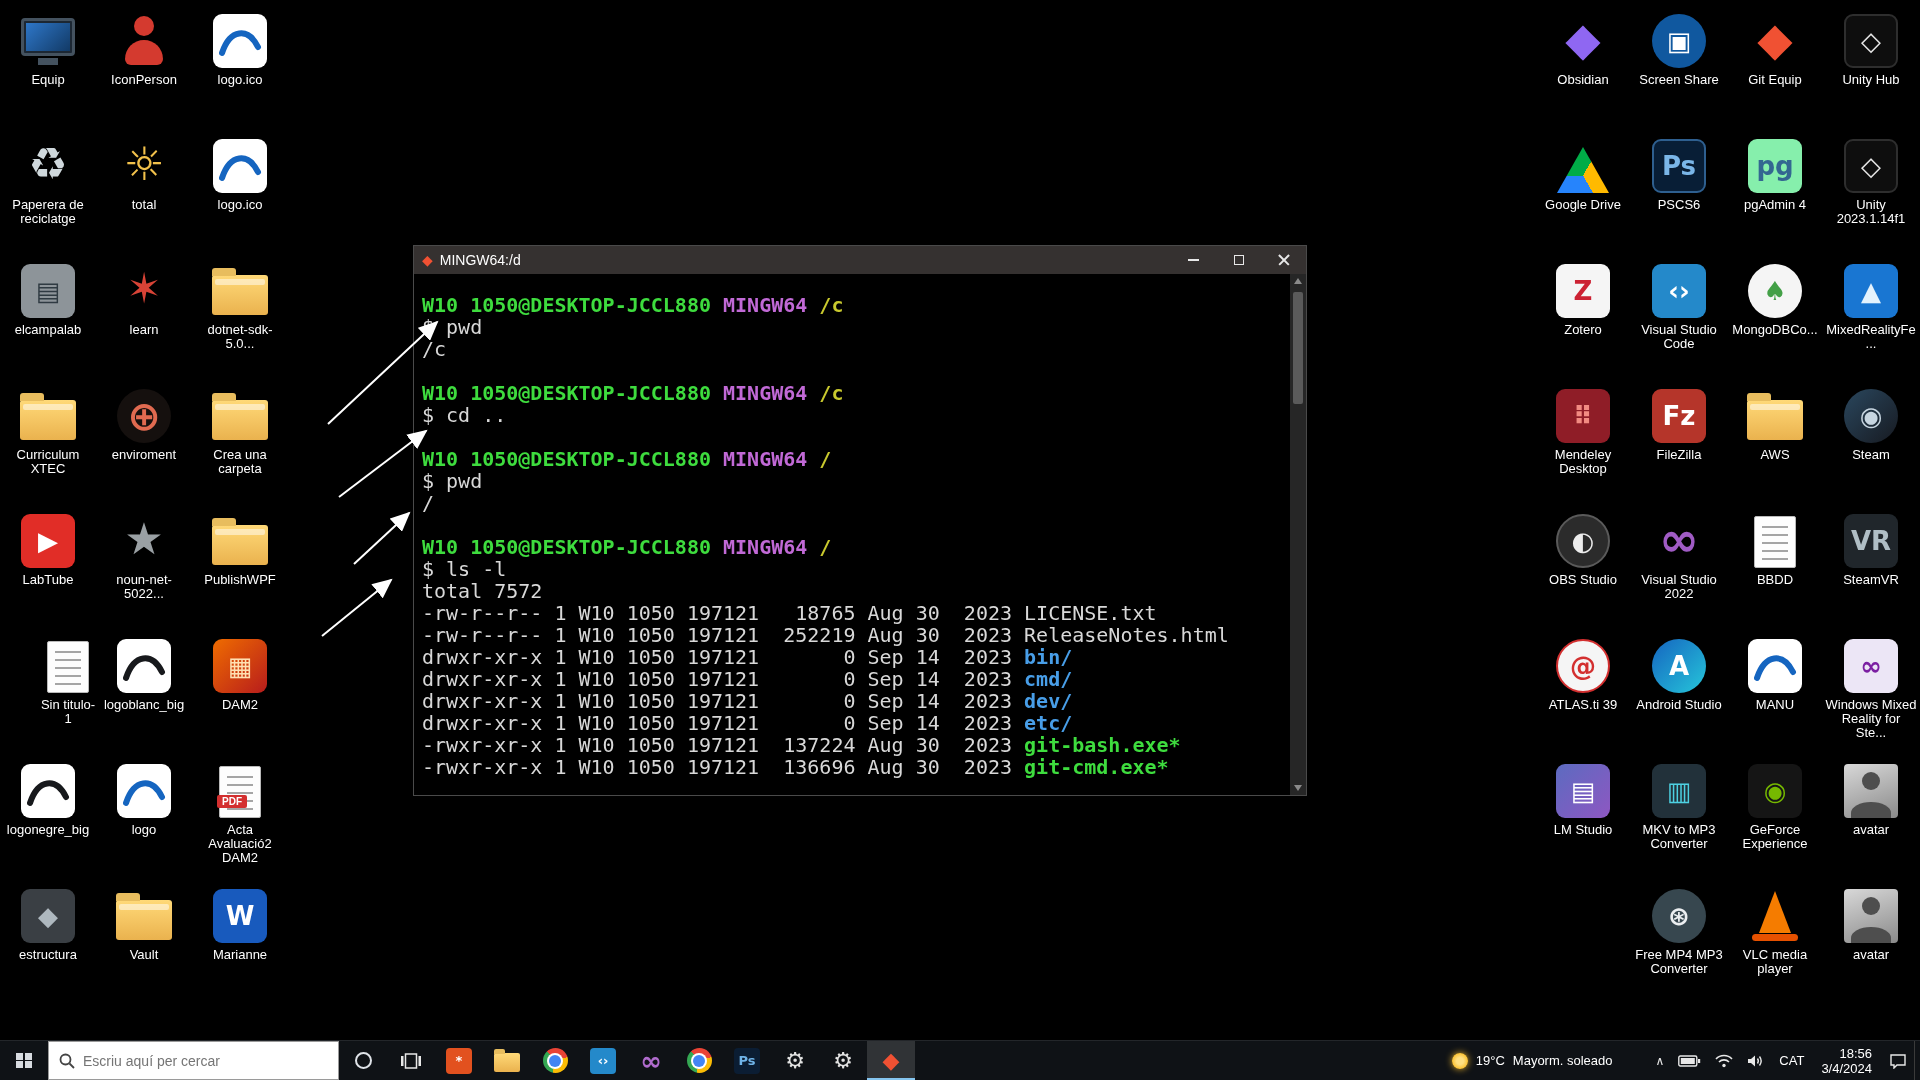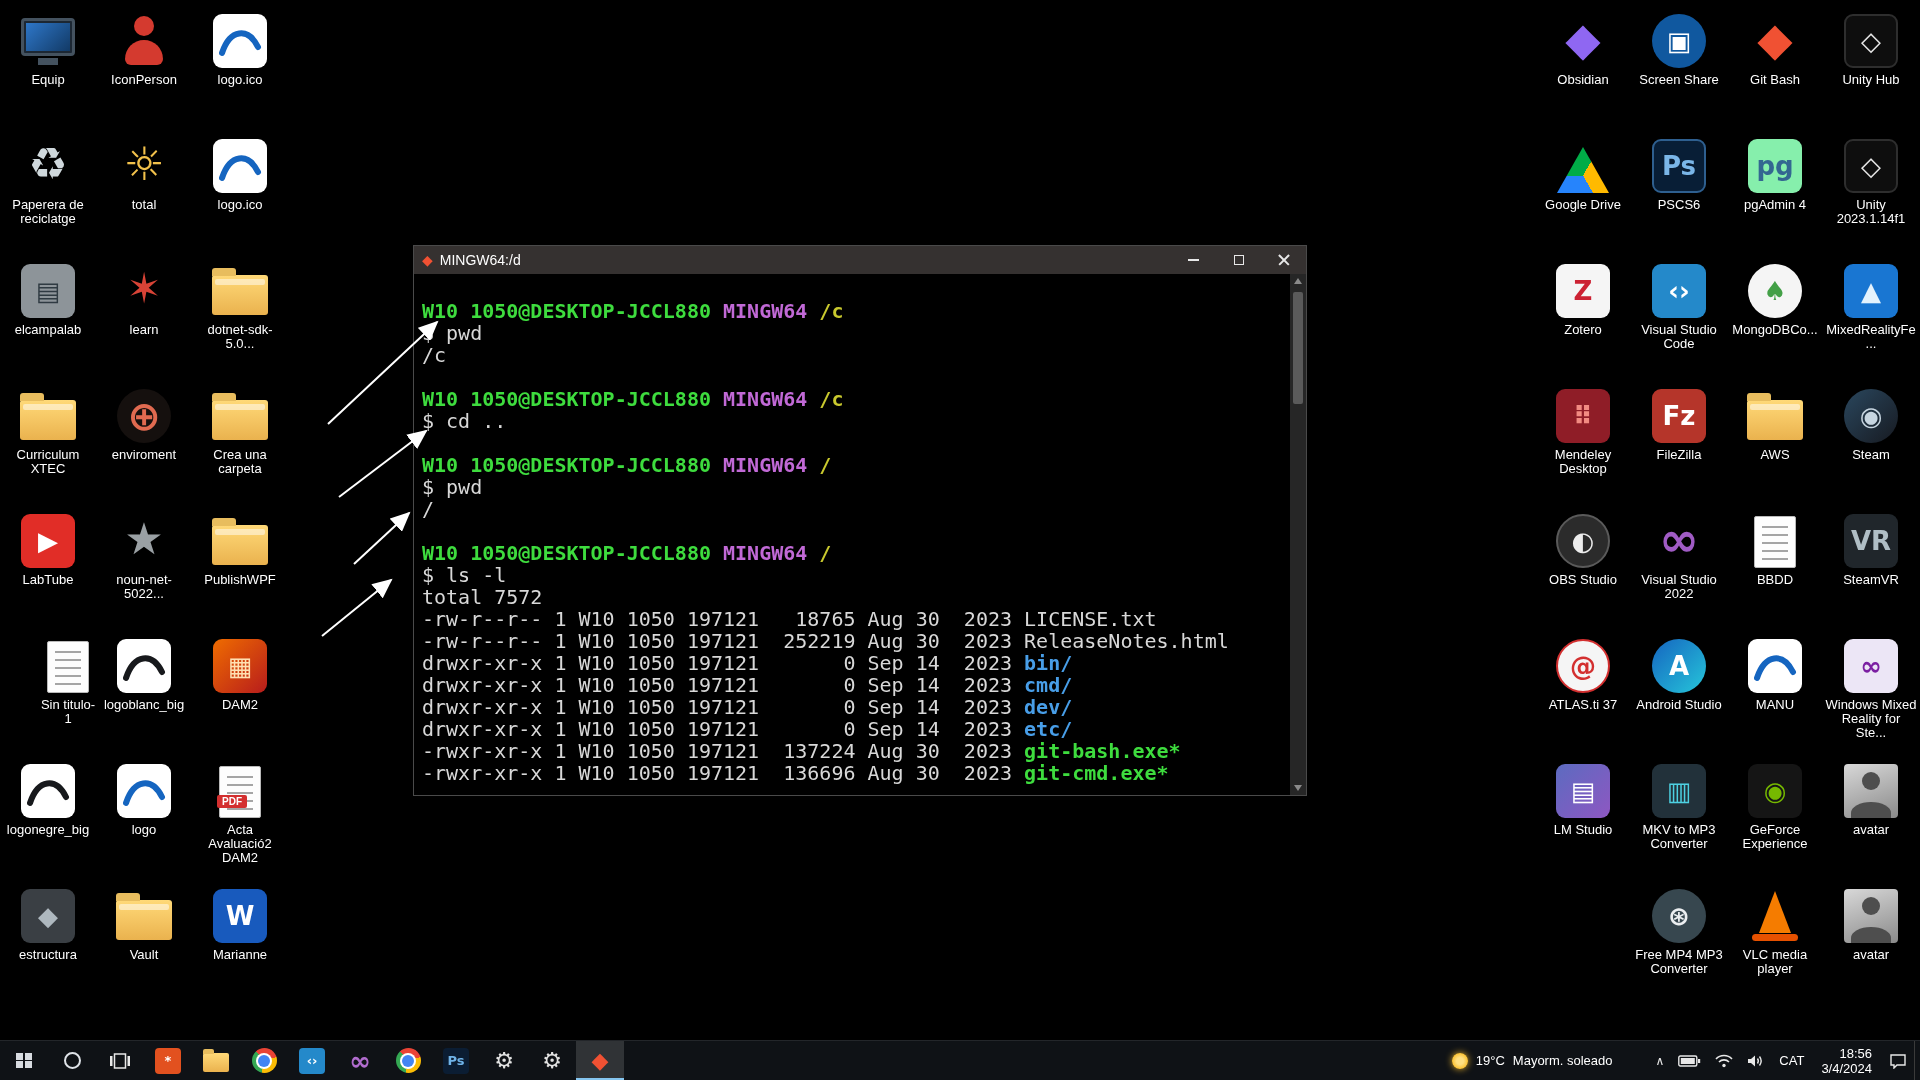--- a/index.html
+++ b/index.html
@@ -39,21 +39,21 @@
   .t-titlebar{height:28px;background:#353130;display:flex;align-items:center;color:#fff;font-size:14px;padding-left:8px}
   .t-title-icon{color:#f05133;font-family:"DejaVu Sans",sans-serif;font-size:14px;margin-right:7px;line-height:1}
   .t-title-text{flex:1;white-space:nowrap}
   .t-ctl{width:45px;height:28px;display:flex;align-items:center;justify-content:center}
   .ctl-min{width:11px;height:1.6px;background:#e8e8e8}
   .ctl-max{width:10px;height:10px;border:1.6px solid #e8e8e8}
   .ctl-close{position:relative;width:12px;height:12px}
   .ctl-close::before,.ctl-close::after{content:'';position:absolute;left:-1px;top:5px;width:14px;height:1.6px;background:#e8e8e8}
   .ctl-close::before{transform:rotate(45deg)}
   .ctl-close::after{transform:rotate(-45deg)}
-  .t-body{position:absolute;top:28px;bottom:0;left:0;right:16px;padding:26px 0 0 8px;font-family:"DejaVu Sans Mono",monospace;font-size:20px;white-space:pre;overflow:hidden}
+  .t-body{position:absolute;top:28px;bottom:0;left:0;right:16px;padding:20px 0 0 8px;font-family:"DejaVu Sans Mono",monospace;font-size:20px;white-space:pre;overflow:hidden}
   .t-line{height:22px;line-height:22px}
   .t-scroll{position:absolute;top:28px;bottom:0;right:0;width:16px;background:#262626;display:flex;flex-direction:column;align-items:center}
   .sb-up{margin-top:4px;width:0;height:0;border-left:4px solid transparent;border-right:4px solid transparent;border-bottom:6px solid #8a8a8a}
   .sb-down{position:absolute;bottom:4px;width:0;height:0;border-left:4px solid transparent;border-right:4px solid transparent;border-top:6px solid #8a8a8a}
   .sb-thumb{position:absolute;top:18px;width:10px;height:112px;background:#5a5a5a;border-radius:2px}
 
   
   #arrows{position:absolute;left:0;top:0;width:1920px;height:1080px;z-index:6;pointer-events:none}
 
   
@@ -258,21 +258,21 @@
     <div class="desk-icon" style="left: 1631px; top: 10px;">
       <div class="ic-wrap">
         <div class="i-sq i-round" style="background:#10589f;color:#ffffff;font-size:26px;">▣</div>
       </div>
       <div class="desk-label">Screen Share</div>
     </div>
     <div class="desk-icon" style="left: 1727px; top: 10px;">
       <div class="ic-wrap">
         <div class="i-glyph" style="color:#f05133;font-size:46px">◆</div>
       </div>
-      <div class="desk-label">Git Bash</div>
+      <div class="desk-label">Git Equip</div>
     </div>
     <div class="desk-icon" style="left: 1823px; top: 10px;">
       <div class="ic-wrap">
         <div class="i-sq" style="background:#0e0e0e;color:#e8e8e8;font-size:26px;border:2px solid #2e2e2e;">◇</div>
       </div>
       <div class="desk-label">Unity Hub</div>
     </div>
     <div class="desk-icon" style="left: 1535px; top: 135px;">
       <div class="ic-wrap">
         <div class="i-drive"></div>
@@ -366,21 +366,21 @@
     <div class="desk-icon" style="left: 1823px; top: 510px;">
       <div class="ic-wrap">
         <div class="i-sq" style="background:#20262b;color:#b0bec5;font-size:26px;">VR</div>
       </div>
       <div class="desk-label">SteamVR</div>
     </div>
     <div class="desk-icon" style="left: 1535px; top: 635px;">
       <div class="ic-wrap">
         <div class="i-sq i-round" style="background:#f5f5f5;color:#d32f2f;font-size:26px;border:2px solid #d32f2f;">@</div>
       </div>
-      <div class="desk-label">ATLAS.ti 37</div>
+      <div class="desk-label">ATLAS.ti 39</div>
     </div>
     <div class="desk-icon" style="left: 1631px; top: 635px;">
       <div class="ic-wrap">
         <div class="i-sq i-round" style="background:linear-gradient(135deg,#1565c0,#26c6da);color:#ffffff;font-size:26px;">A</div>
       </div>
       <div class="desk-label">Android Studio</div>
     </div>
     <div class="desk-icon" style="left: 1727px; top: 635px;">
       <div class="ic-wrap">
         <div class="i-sq i-white">
@@ -477,20 +477,27 @@
 
 <div id="taskbar">
   <div class="tb-start">
     <div class="win-logo">
         <span></span>
         <span></span>
         <span></span>
         <span></span>
       </div>
   </div>
+  <div class="tb-search">
+    <svg width="16" height="16">
+        <circle cx="6.5" cy="6.5" r="5" fill="none" stroke="#444" stroke-width="1.8"></circle>
+        <line x1="10.5" y1="10.5" x2="15" y2="15" stroke="#444" stroke-width="1.8"></line>
+      </svg>
+    <input type="text" placeholder="Escriu aquí per cercar" style="">
+  </div>
   <div class="tb-btn">
     <div class="tb-ring"></div>
   </div>
   <div class="tb-btn">
     <svg width="20" height="18">
         <rect x="4.5" y="2" width="11" height="14" fill="none" stroke="#e8e8e8" stroke-width="1.5"></rect>
         <rect x="0" y="4" width="2.5" height="10" fill="#e8e8e8"></rect>
         <rect x="17.5" y="4" width="2.5" height="10" fill="#e8e8e8"></rect>
       </svg>
   </div>

